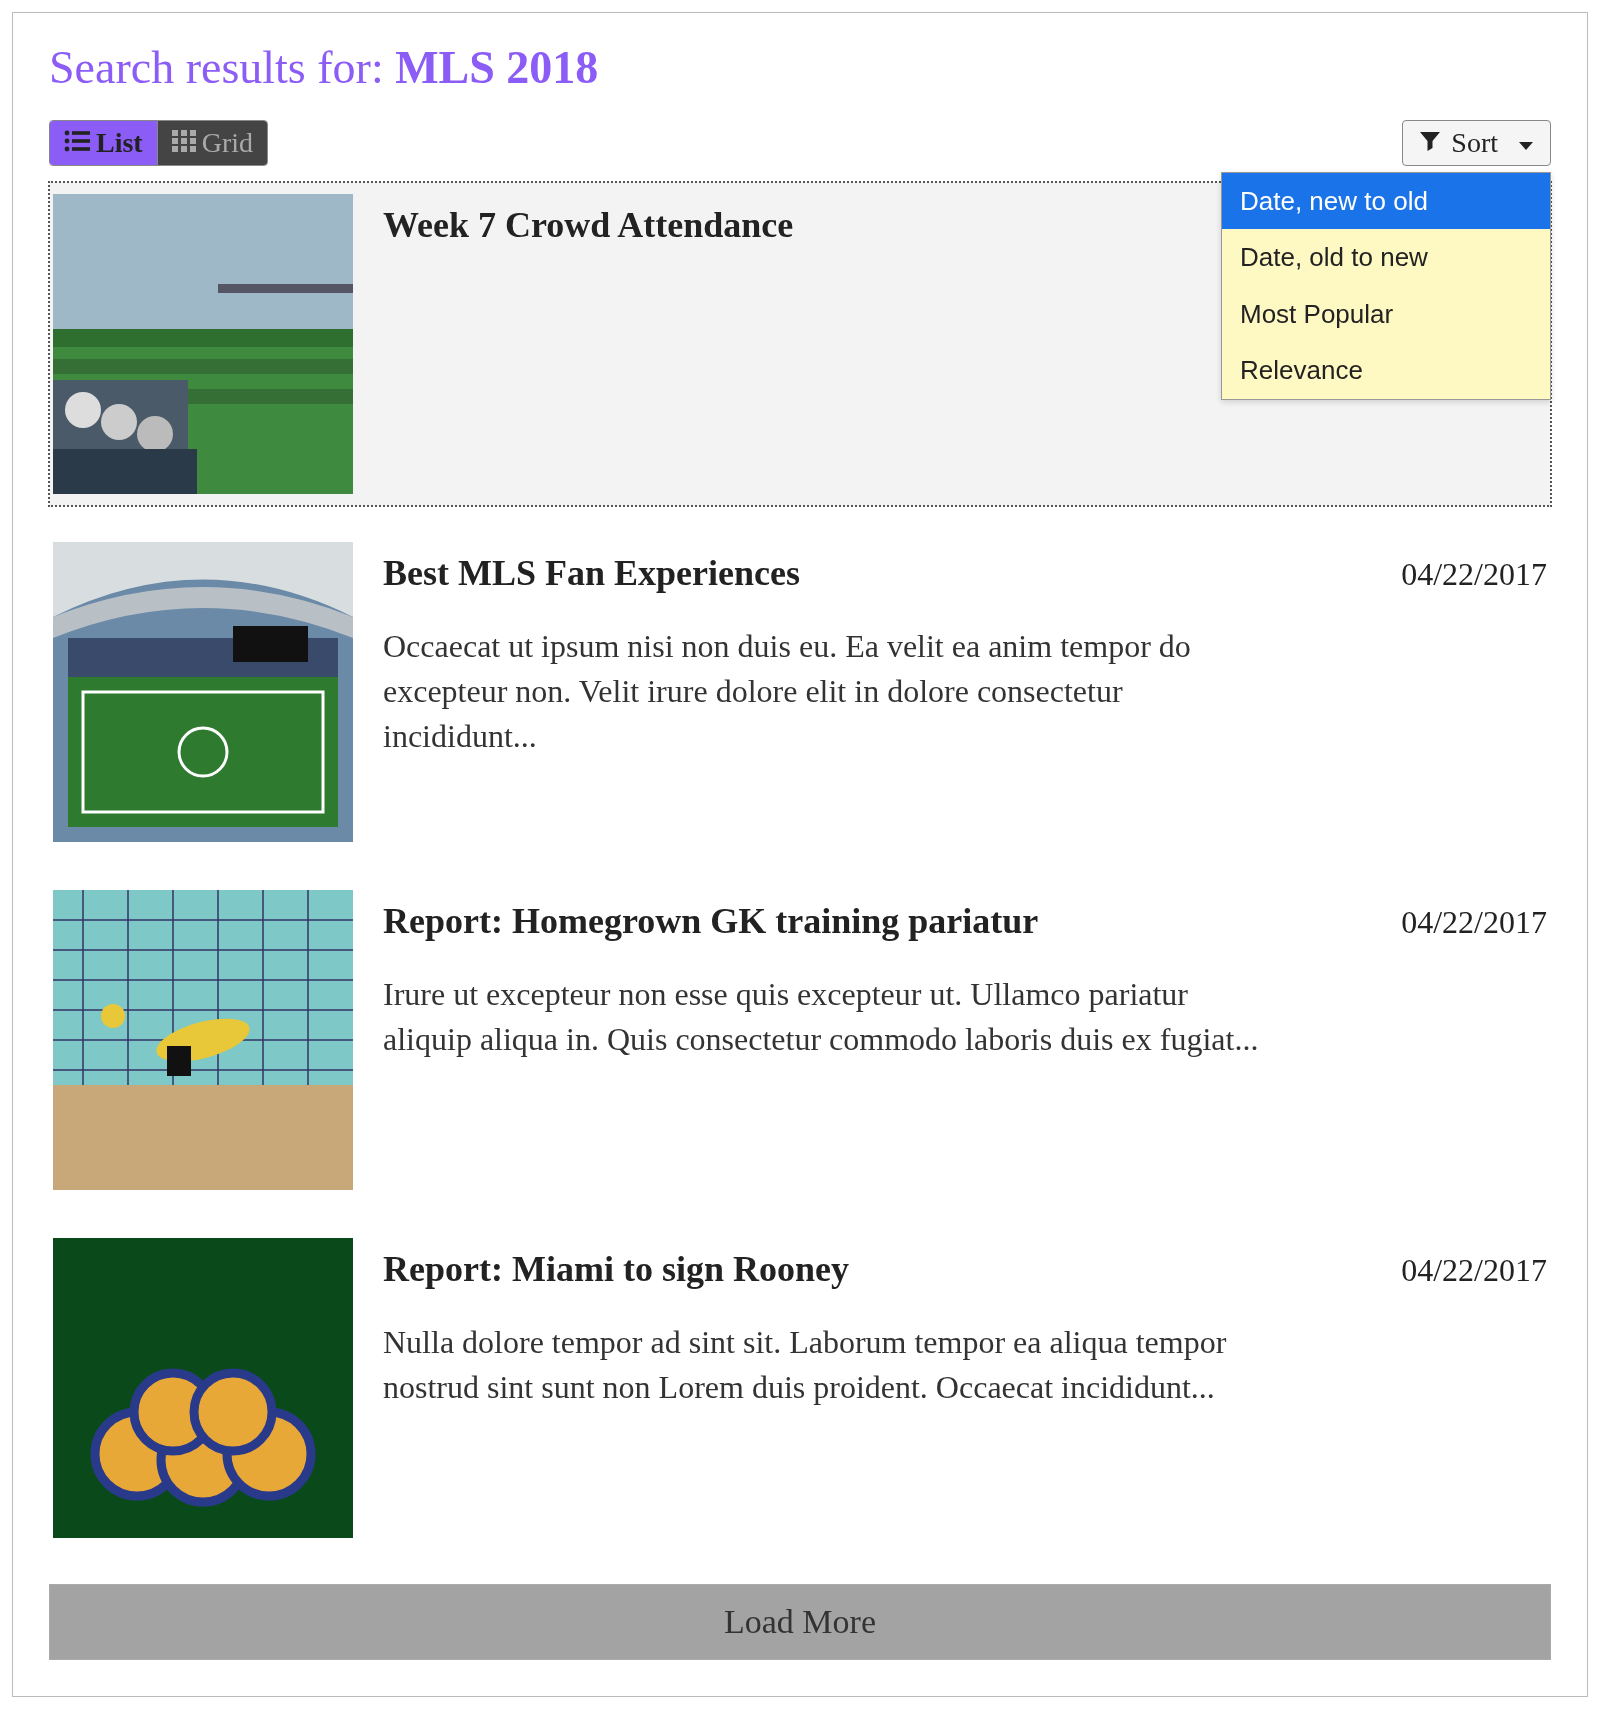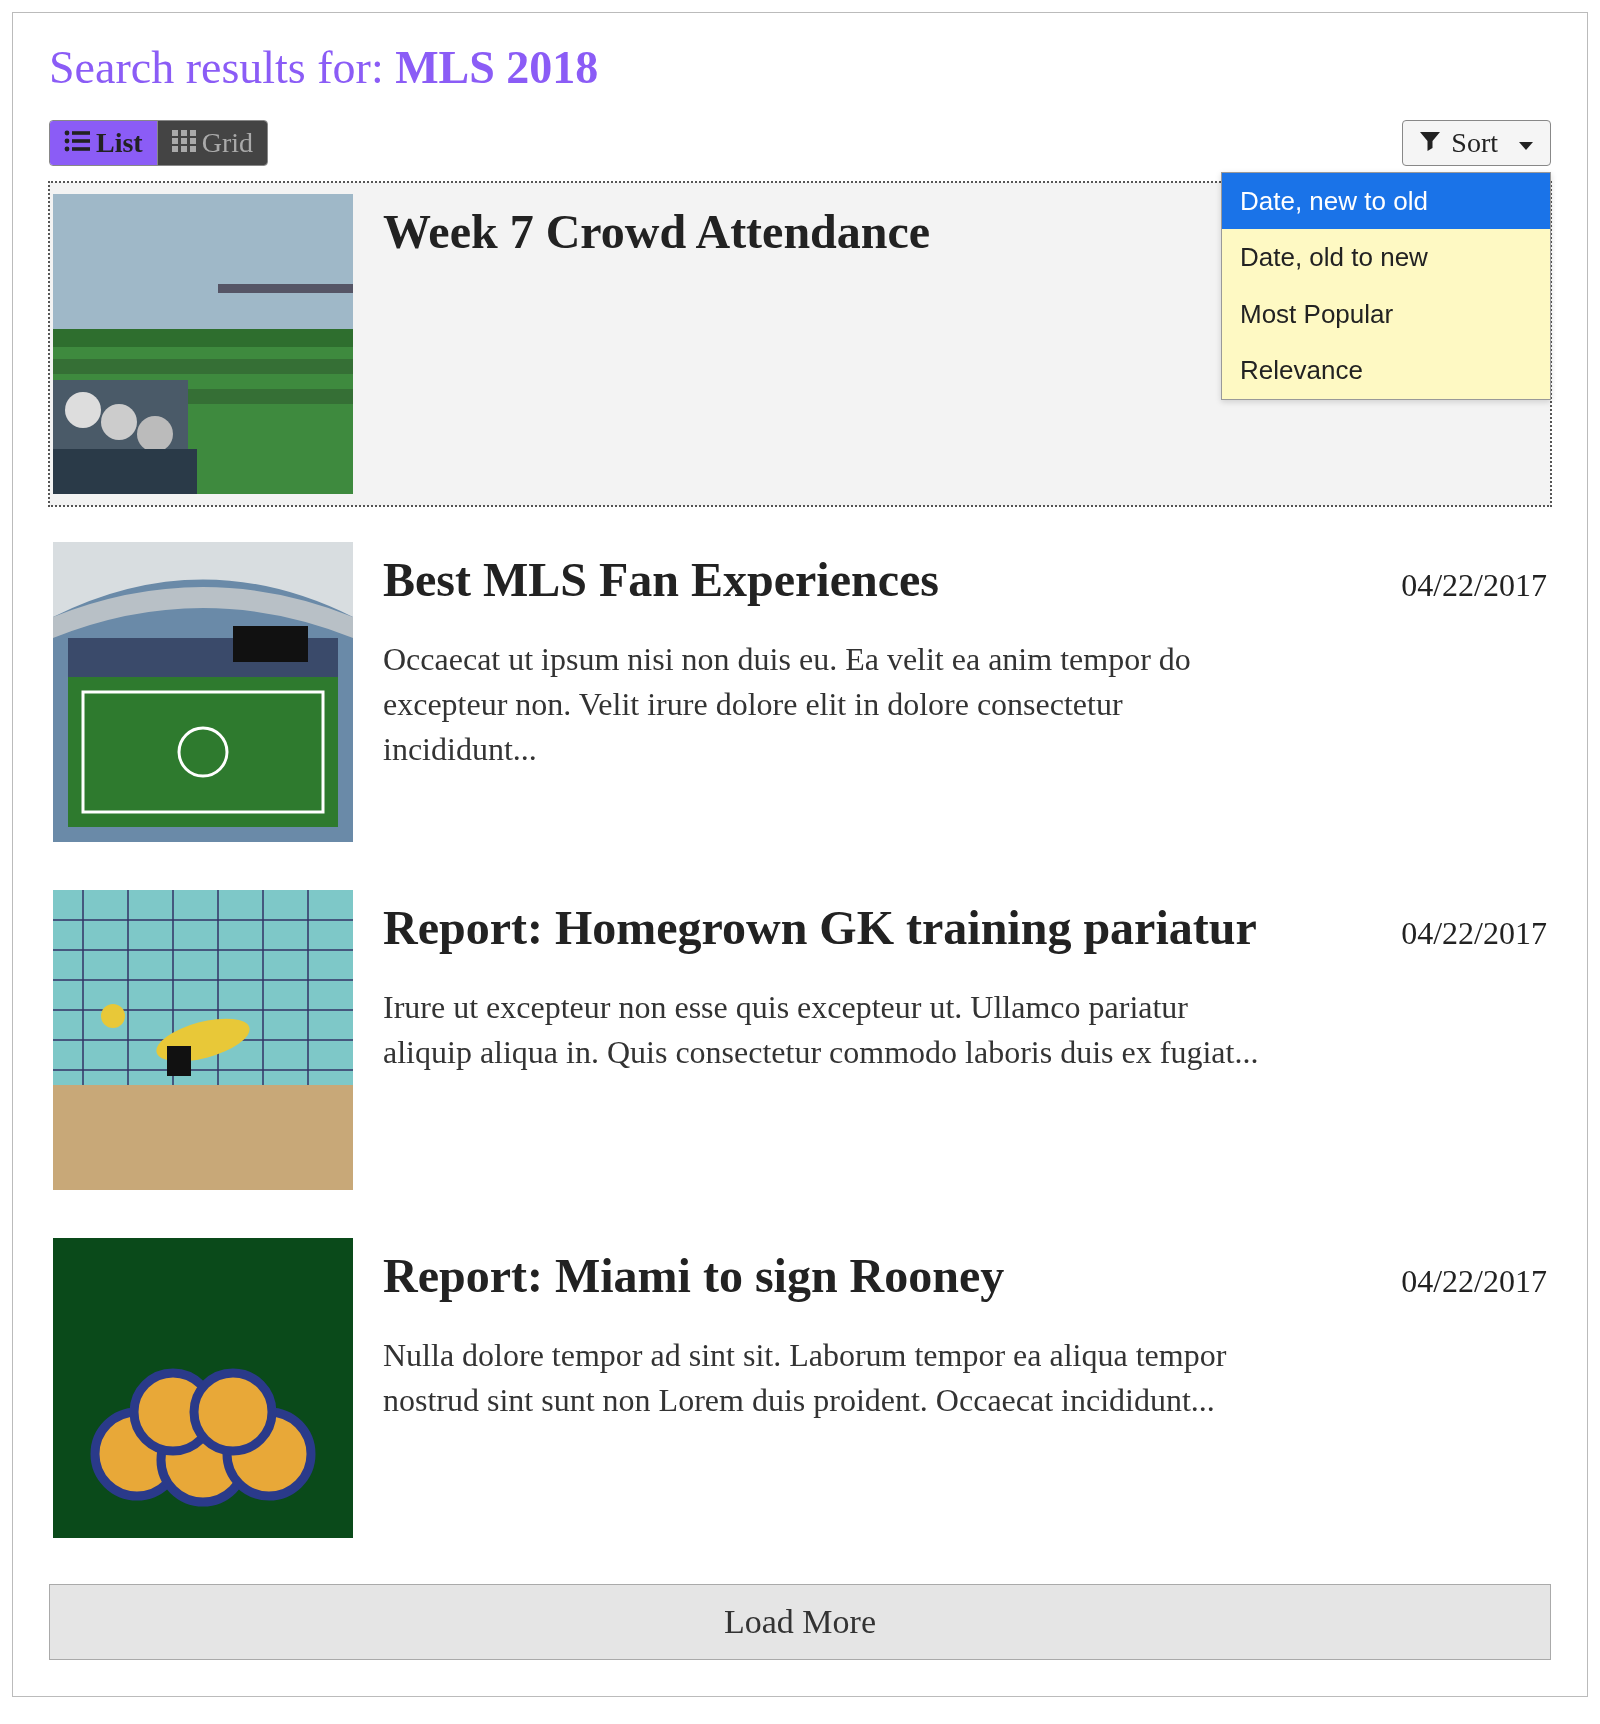--- a/index.html
+++ b/index.html
@@ -104,42 +104,42 @@
     overflow: hidden;
   }
   .result-body { flex: 1; padding-top: 10px; }
   .result-head {
     display: flex;
     justify-content: space-between;
     align-items: baseline;
     margin-bottom: 30px;
   }
   .result-title {
-    font-size: 48px;
+    font-size: 36px;
     font-weight: bold;
     color: #222;
   }
   .result-date {
     font-size: 32px;
     color: #222;
     white-space: nowrap;
     margin-left: 24px;
   }
   .result-excerpt {
     font-size: 32px;
     color: #333;
     line-height: 1.4;
     max-width: 880px;
   }
   .load-more {
     width: 100%;
     padding: 18px;
     font-size: 34px;
     font-family: inherit;
-    background: #e5e5e5;
+    background: #a3a3a3;
     border: 1px solid #aaa;
     color: #333;
     cursor: pointer;
     margin-top: 10px;
   }
   
   .icon { display:inline-block; vertical-align:middle; }
   
   .thumb svg { width:100%; height:100%; display:block; }
 </style>

